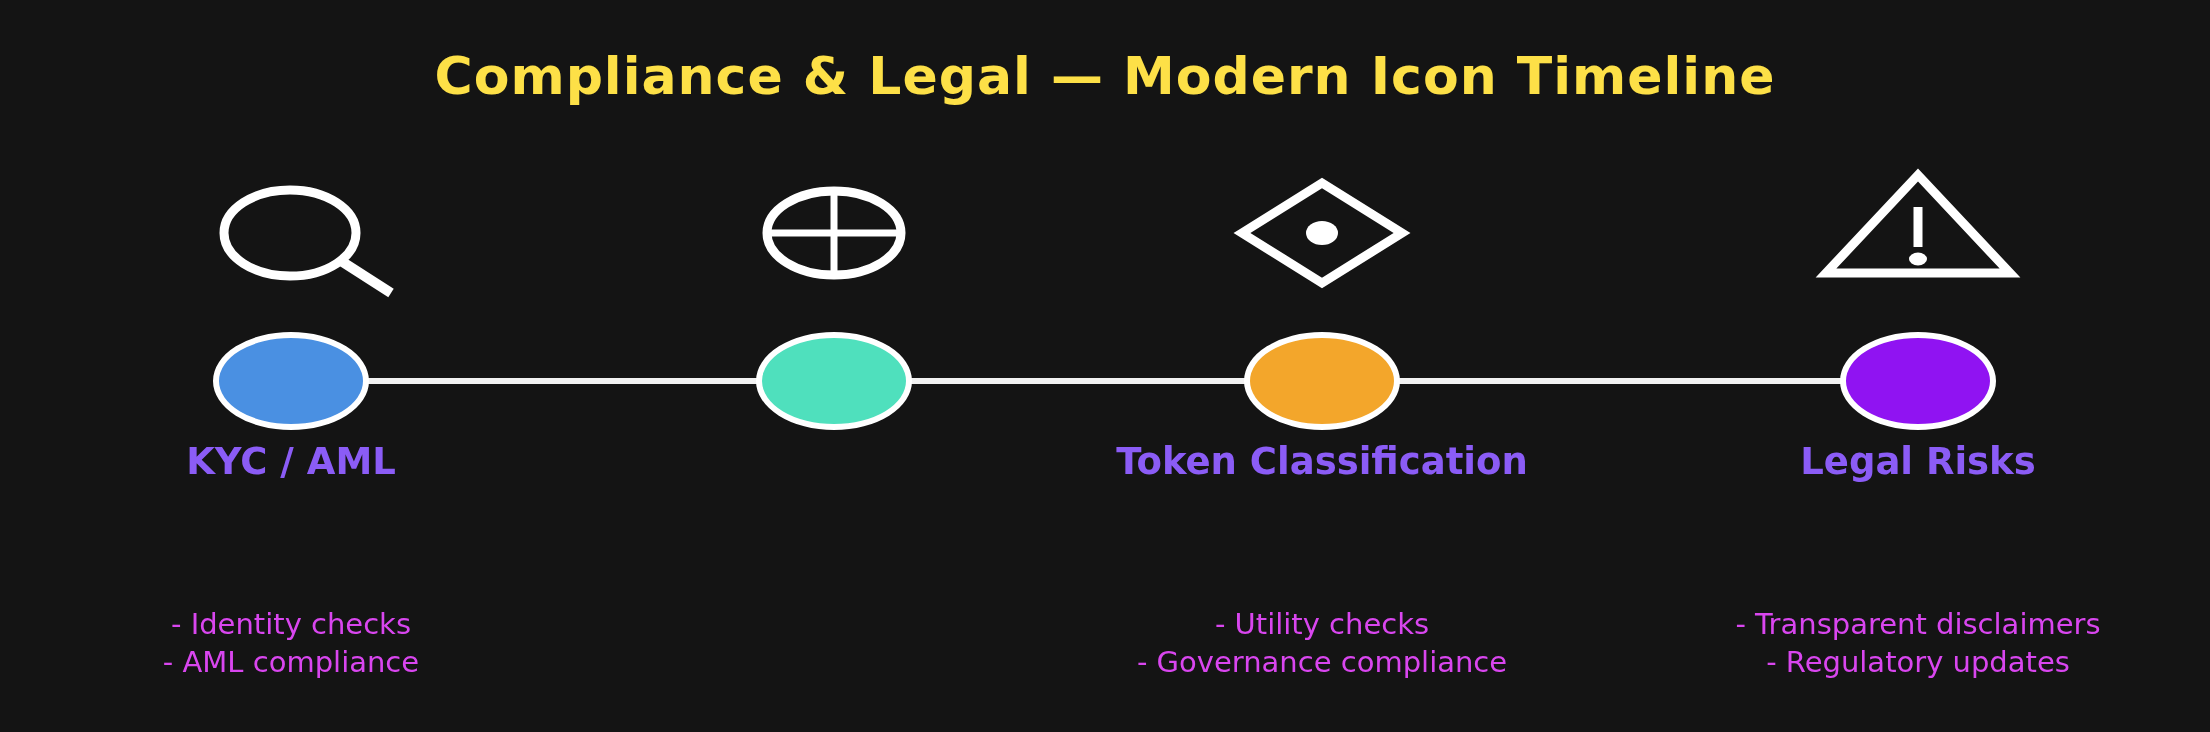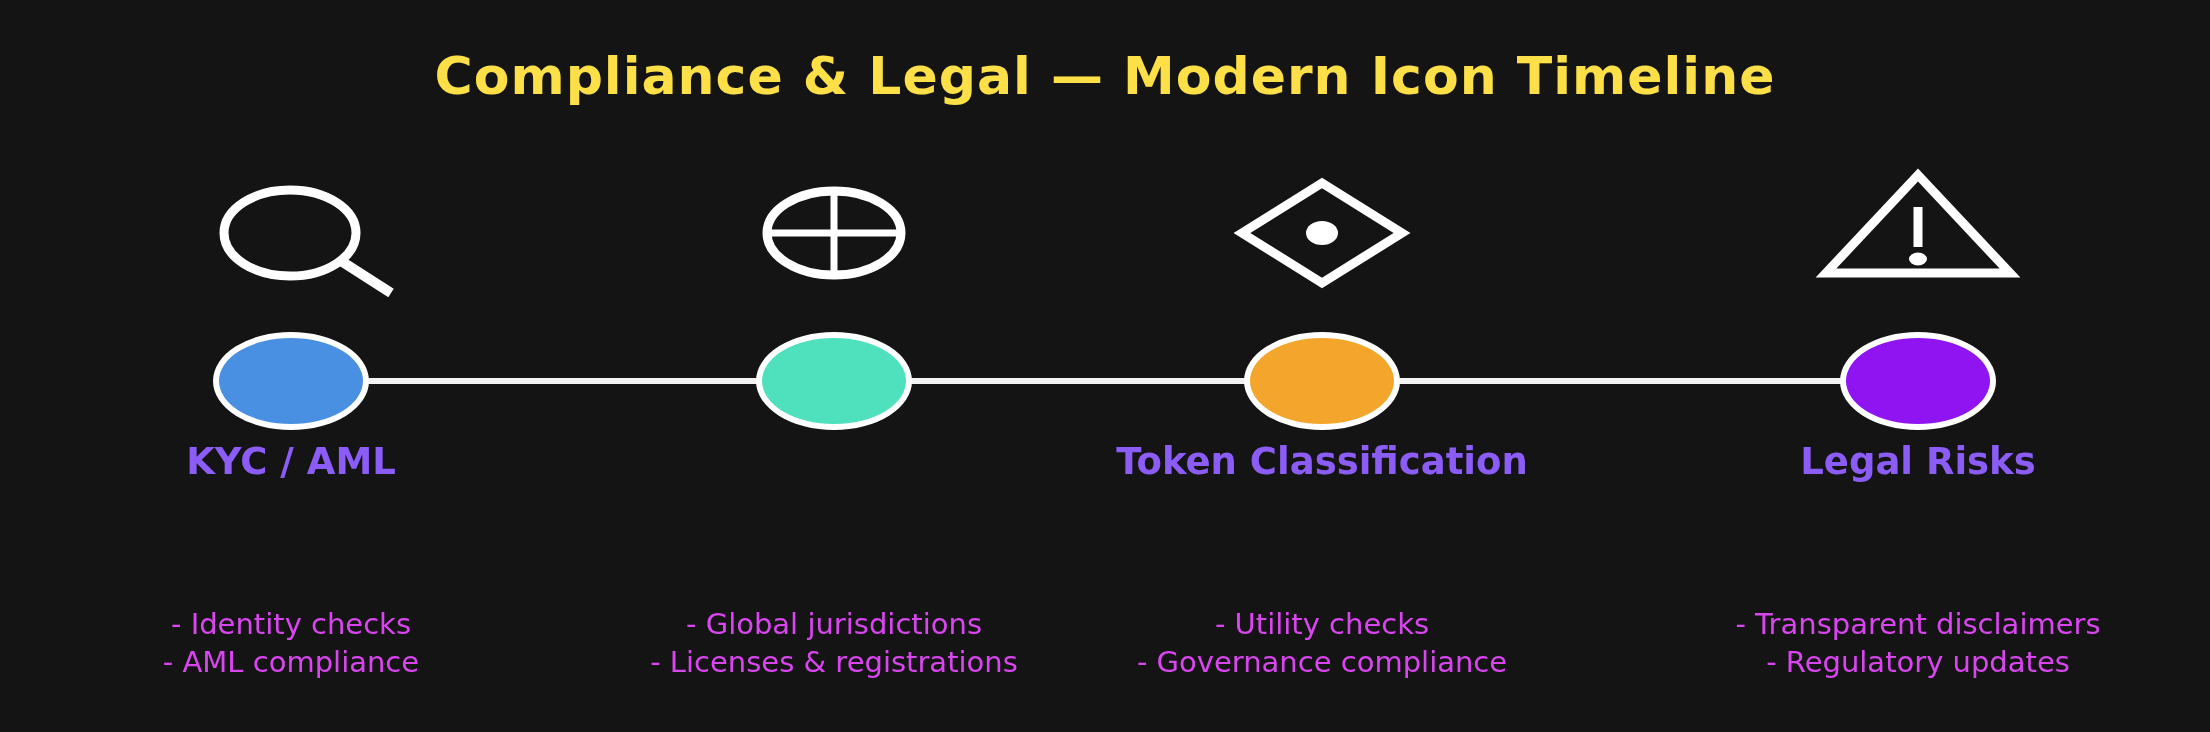--- a/index.html
+++ b/index.html
@@ -92,24 +92,20 @@
     </div>
   </div>
 
   <div class="node n1">
     <svg class="icon" viewBox="0 0 220 160" fill="none" stroke="#ffffff" xmlns="http://www.w3.org/2000/svg">
       <ellipse cx="110" cy="80" rx="67" ry="42" stroke-width="9"></ellipse>
       <line x1="44" y1="80" x2="176" y2="80" stroke-width="7"></line>
       <line x1="110" y1="39" x2="110" y2="121" stroke-width="7"></line>
     </svg>
     <div class="marker" style="background-color: rgb(79, 224, 189);"></div>
-    <div class="bullets">
-      <div class="bullet-line">- Global jurisdictions</div>
-      <div class="bullet-line">- Licenses &amp; registrations</div>
-    </div>
   </div>
 
   <div class="node n2">
     <svg class="icon" viewBox="0 0 220 160" fill="none" stroke="#ffffff" xmlns="http://www.w3.org/2000/svg">
       <polygon points="30,80 110,30 190,80 110,130" stroke-width="9" stroke-linejoin="miter"></polygon>
       <ellipse cx="110" cy="80" rx="16" ry="12" fill="#ffffff" stroke="none"></ellipse>
     </svg>
     <div class="marker" style="background-color: rgb(243, 166, 43);"></div>
     <div class="label">Token Classification</div>
     <div class="bullets">

